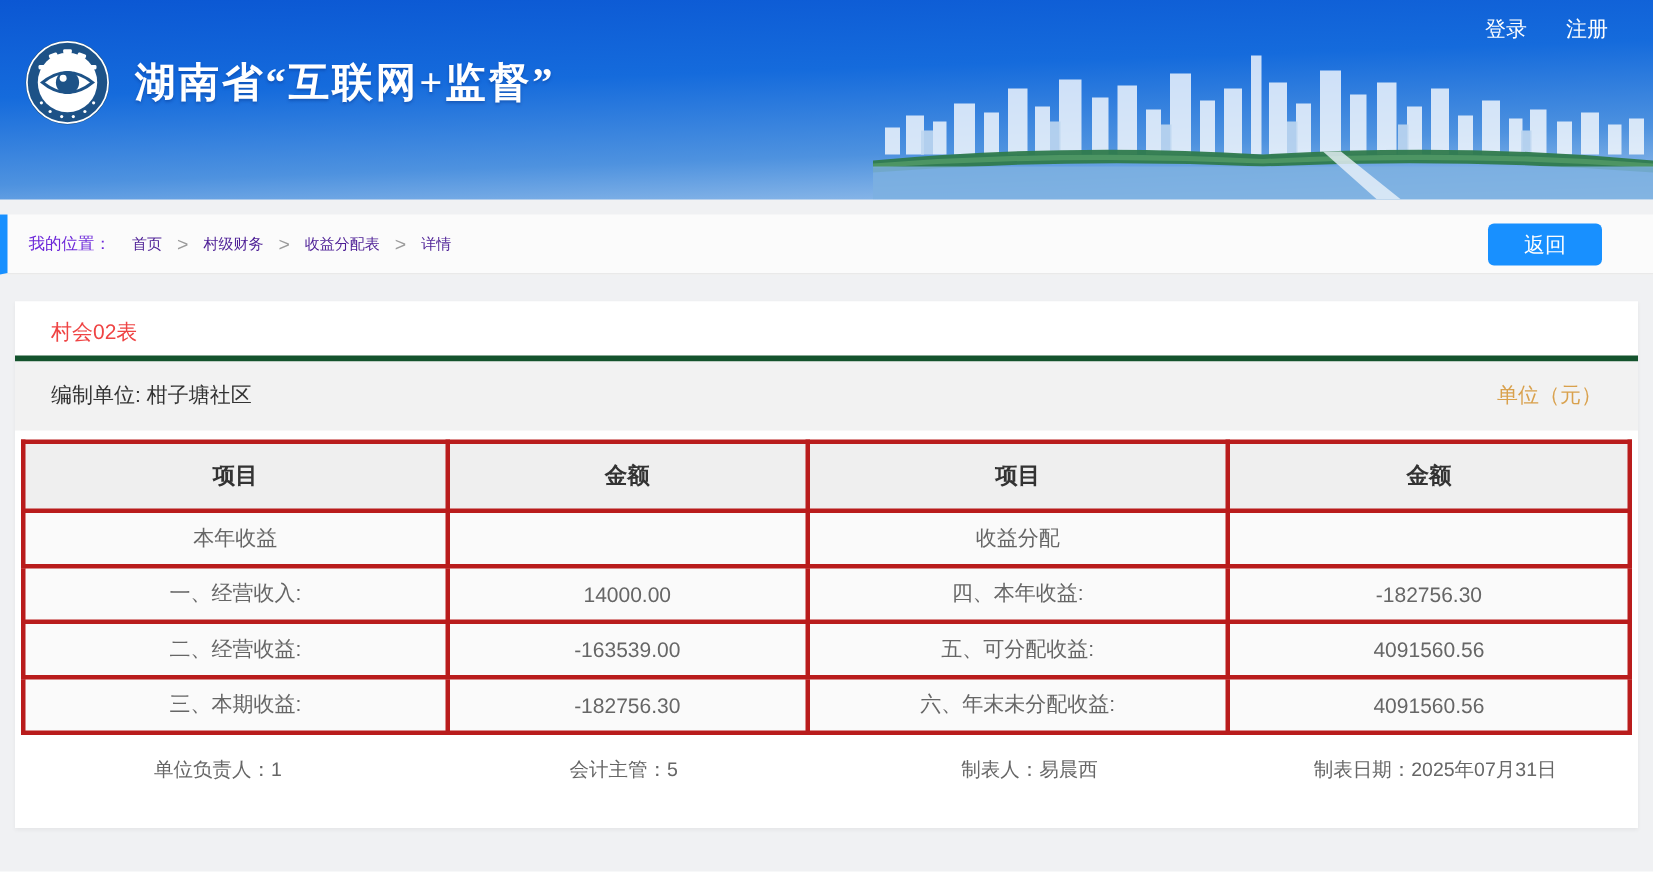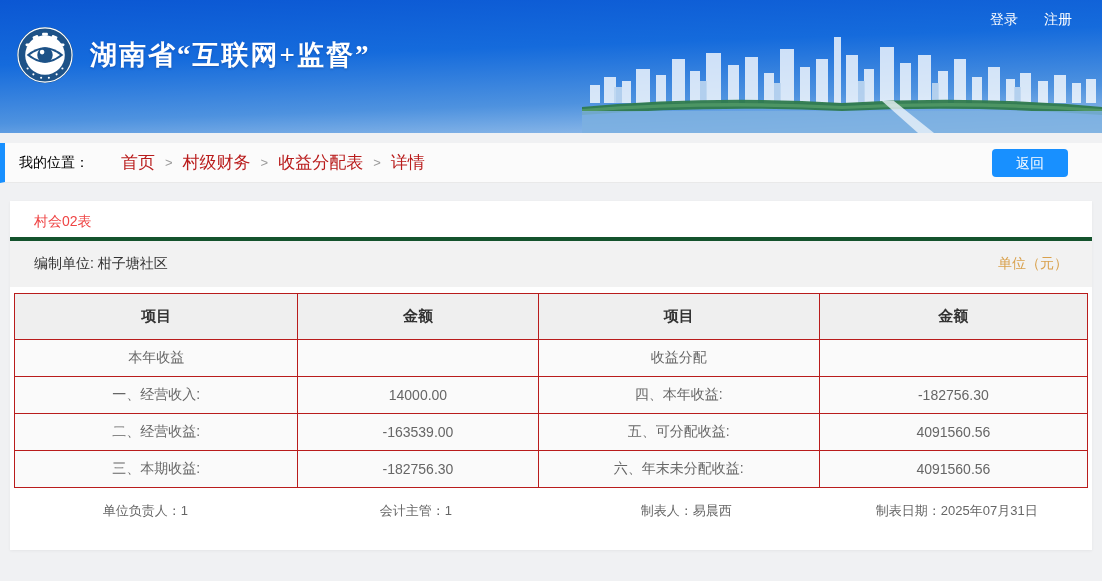--- a/index.html
+++ b/index.html
@@ -16,38 +16,38 @@
   .site-title { color:#ffffff; font-size:27px; font-weight:bold; letter-spacing:2px;
     text-shadow:0 1px 2px rgba(0,40,120,.35); white-space:nowrap;font-family:Liberation Serif, serif; }
   .auth-links { position:absolute; top:11px; right:30px; display:flex; gap:26px;text-align:right; }
   .auth-links a { color:#ffffff; font-size:14px; text-decoration:none; }
   .skyline { position:absolute; right:0; bottom:0; width:520px; height:104px; }
 
   
   .crumb-bar { position:relative; margin-top:10px; height:40px; background:#fbfbfb;
     border-left:5px solid #1890ff; border-bottom:1px solid #e9e9e9;
     display:flex; align-items:center; padding-left:14px; }
-  .crumb-label { color:#000000; font-size:14px; margin-right:32px; }
-  .crumb-bar a { color:#b91c1c; font-size:17px; text-decoration:none; }
+  .crumb-label { color:#6d28d9; font-size:11px; margin-right:14px; }
+  .crumb-bar a { color:#4c1d95; font-size:10px; text-decoration:none; }
   .crumb-sep { color:#9b9b9b; font-size:13px; margin:0 10px; }
   .back-btn { position:absolute; right:34px; top:6px; width:76px; height:28px;
     background:#1890ff; color:#fff; font-size:14px; border:none; border-radius:4px;
     cursor:pointer; line-height:28px; text-align:center; }
 
   
   .card { margin:18px 10px 0 10px; background:#ffffff; box-shadow:0 1px 3px rgba(0,0,0,.05); }
   .card-title-row { height:40px; line-height:40px; padding-left:24px;
     font-size:14px; color:#ef4444; border-bottom:4px solid #14532d; background:#fff; }
   .unit-row { height:46px; background:#f2f2f2; display:flex; align-items:center;
     justify-content:space-between; padding:0 24px; font-size:14px; color:#333; }
   .unit-note { font-size:14px; }
 
   table.report { width:calc(100% - 8px); margin:6px 4px 0 4px; border-collapse:collapse;
     table-layout:fixed; }
-  table.report th, table.report td { border:1px solid #b91c1c; text-align:center;
+  table.report th, table.report td { border:3px solid #b91c1c; text-align:center;
     font-size:14px; }
   table.report th { height:46px; background:#efefef; color:#333; font-weight:bold; font-size:15px; }
   table.report td { height:37px; background:#fafafa; color:#666; }
   td.val { color:#4a90e2; }
   col.c1 { width:26.4%; } col.c2 { width:22.4%; } col.c3 { width:26.2%; } col.c4 { width:25.0%; }
 
   .card-footer { display:flex; padding:14px 0 30px 0; }
   .card-footer span { flex:1; text-align:center; color:#666; font-size:13px; }
 </style>
 </head>
@@ -191,17 +191,17 @@
         <td>三、本期收益:</td>
         <td class="val">-182756.30</td>
         <td>六、年末未分配收益:</td>
         <td class="val">4091560.56</td>
       </tr>
     </tbody>
   </table>
 
   <div class="card-footer">
     <span>单位负责人：1</span>
-    <span>会计主管：1</span>
+    <span>会计主管：5</span>
     <span>制表人：易晨西</span>
     <span>制表日期：2025年07月31日</span>
   </div>
 </div>
 
 </body></html>

